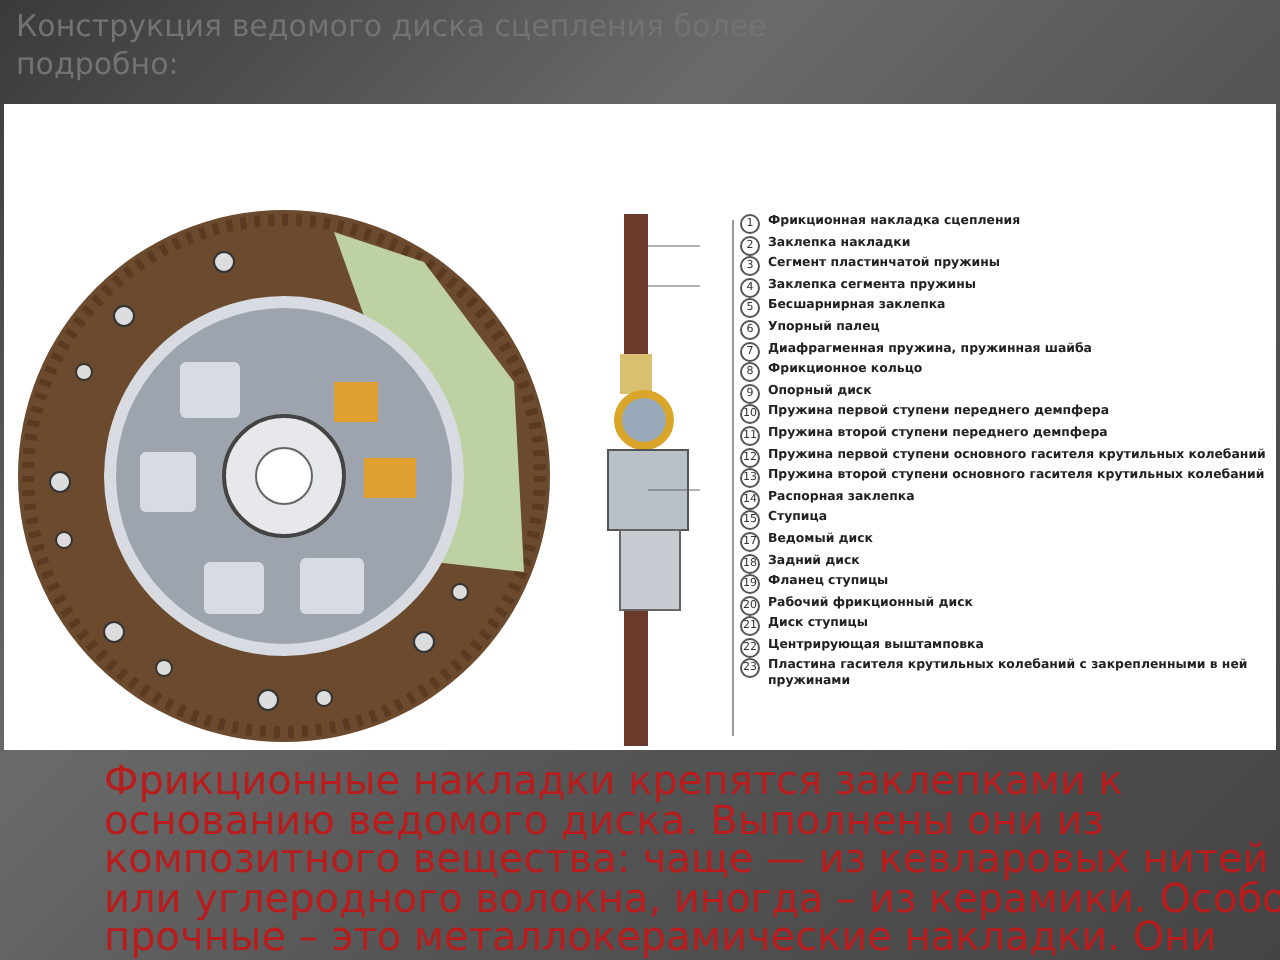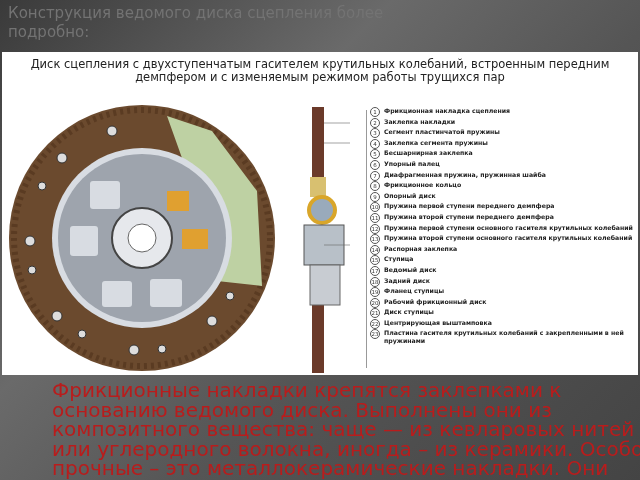--- a/index.html
+++ b/index.html
@@ -16,21 +16,20 @@
   .legend-num{display:inline-block;width:8px;height:8px;border:1px solid #555;border-radius:50%;font-size:5.5px;text-align:center;line-height:8px;margin-right:4px;flex:none;font-weight:normal;color:#333;}
   .legend-line{position:absolute;left:364px;top:58px;width:1px;height:258px;background:#999;}
   .body-text{position:absolute;left:8px;top:381px;width:626px;color:#b91c1c;font-size:20px;line-height:19.5px;margin-left:44px;}
 </style>
 </head>
 <body>
 
 <div class="slide-title">Конструкция ведомого диска сцепления более подробно:</div>
 
 <div class="figure">
-  <div class="fig-caption">Диск сцепления с двухступенчатым гасителем крутильных колебаний, встроенным передним демпфером и с изменяемым режимом работы трущихся пар</div>
 
   <svg class="disc" viewBox="0 0 310 280">
     <circle cx="140" cy="142" r="133" fill="#6b4a2e"></circle>
     <circle cx="140" cy="142" r="128" fill="none" stroke="#5a3b22" stroke-width="6" stroke-dasharray="3 4"></circle>
     <path d="M165 20 L210 35 L255 95 L260 190 L215 185 L190 90 Z" fill="#c8e0b0" opacity="0.9"></path>
     <circle cx="140" cy="142" r="90" fill="#d8dce2"></circle>
     <circle cx="140" cy="142" r="84" fill="#9ea4ad"></circle>
     <g fill="#d8dce2">
       <rect x="88" y="85" width="30" height="28" rx="3"></rect>
       <rect x="68" y="130" width="28" height="30" rx="3"></rect>

